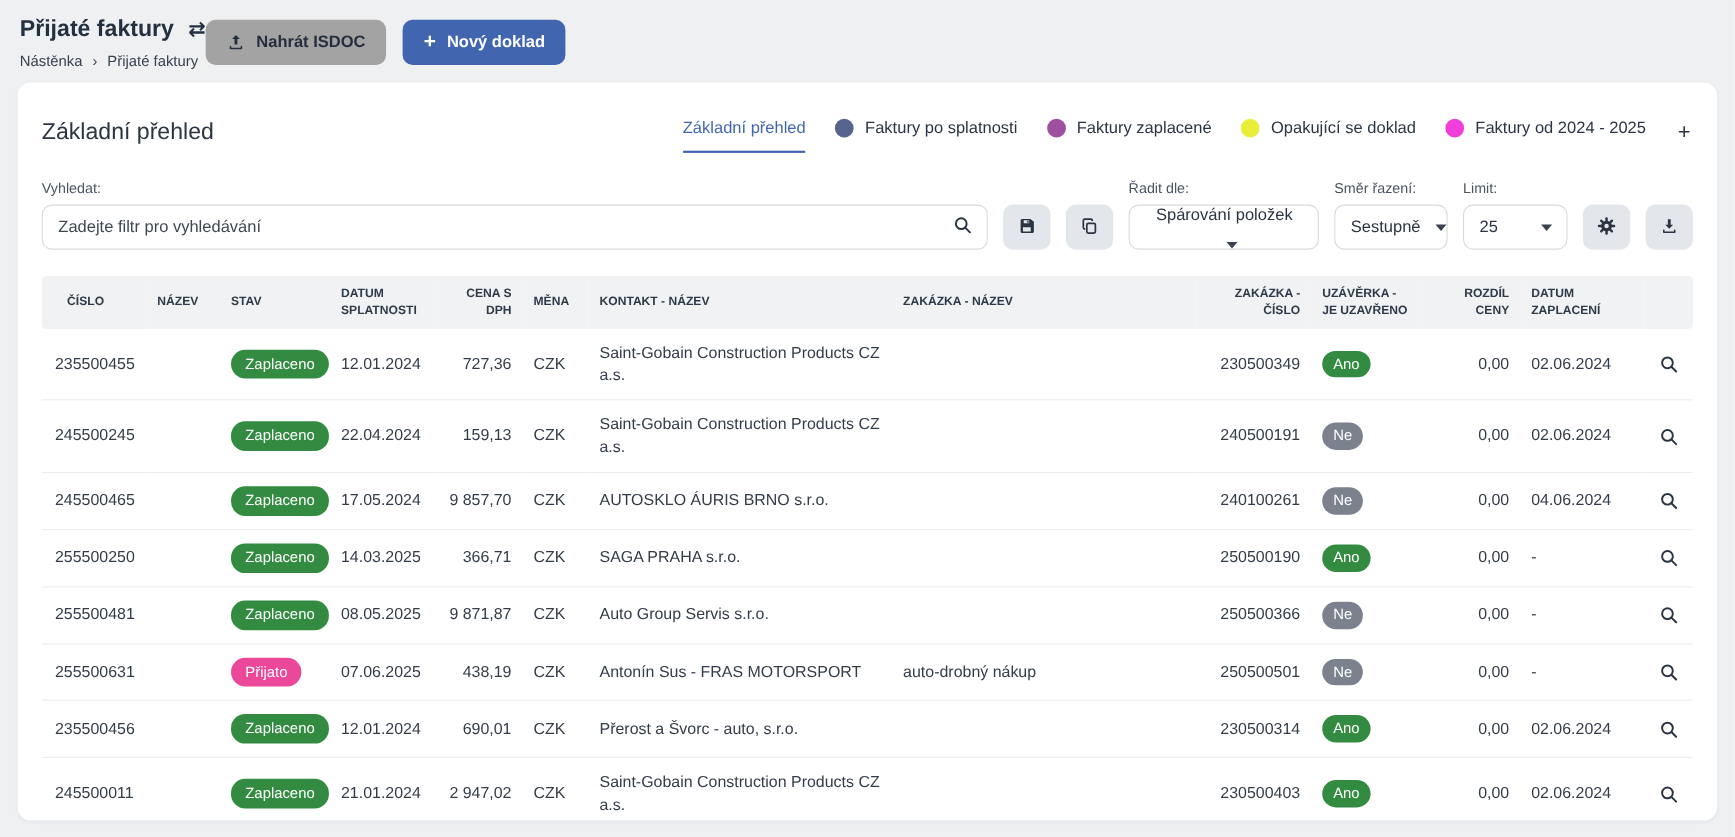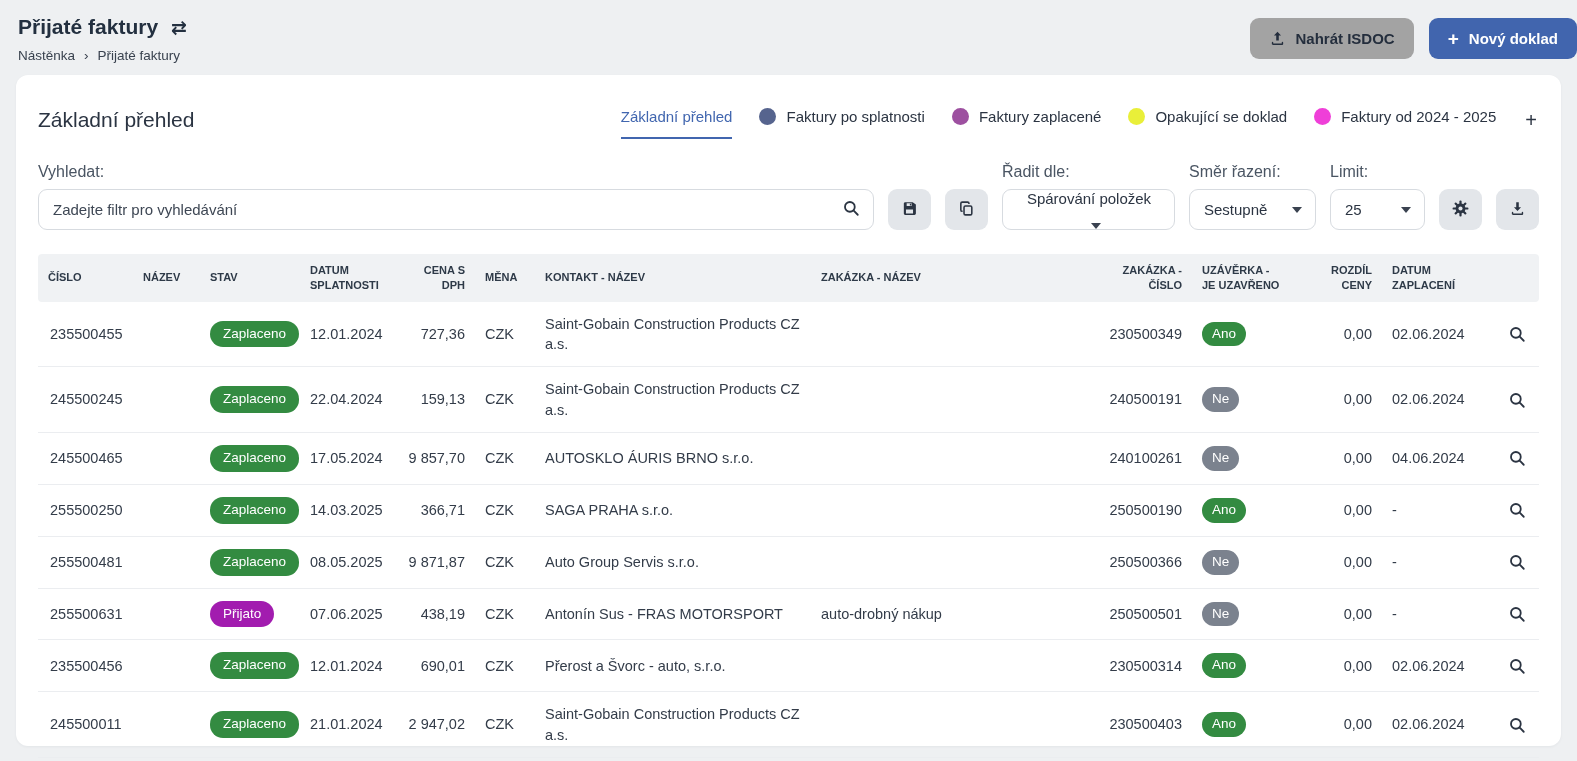--- a/index.html
+++ b/index.html
@@ -3,21 +3,21 @@
 <meta charset="utf-8">
 <style>
   * { margin:0; padding:0; box-sizing:border-box; }
   html,body { width:1577px; height:761px; overflow:hidden; }
   body {
     background:#eef0f2;
     font-family:"Liberation Sans","DejaVu Sans",sans-serif;
     color:#2b3442;
   }
   
-  .topbar { display:flex; justify-content:space-between; align-items:flex-start; padding:15px 0 12px 18px; }
+  .topbar { display:flex; justify-content:flex-start; align-items:flex-start; padding:15px 18px 12px 18px; }
   .title-row { display:flex; align-items:center; gap:13px; }
   .page-title { font-size:21px; font-weight:700; color:#233040; }
   .swap-icon { font-size:19px; font-weight:700; color:#233040; cursor:pointer; line-height:1; }
   .breadcrumb { margin-top:9px; font-size:13.5px; color:#39424f; display:flex; align-items:center; gap:9px; }
   .breadcrumb .crumb { cursor:pointer; }
   .topbar-actions { display:flex; gap:15px; margin-top:3px; }
   .btn { height:41px; border:none; border-radius:9px; font-size:15px; font-weight:700;
          display:flex; align-items:center; gap:10px; padding:0 19px; cursor:pointer;
          font-family:inherit; }
   .btn-secondary { background:#a3a3a3; color:#242e3d; }
@@ -31,40 +31,40 @@
   .card-heading { font-size:21px; font-weight:400; color:#2b3442; margin-top:8px; }
   .tabs { display:flex; align-items:flex-start; gap:27px; padding-top:8px; }
   .tab { font-size:15px; color:#2b3442; display:flex; align-items:center; gap:10px;
          padding-bottom:12px; border-bottom:2px solid transparent; cursor:pointer; white-space:nowrap; }
   .tab.active { color:#4166af; border-bottom-color:#4166af; }
   .tab .dot { width:17px; height:17px; border-radius:50%; flex:0 0 auto; }
   .tab-add { font-size:20px; color:#2b3442; cursor:pointer; padding:0 2px; line-height:1.2; }
   
   .filters { display:flex; align-items:flex-end; gap:14px; margin-bottom:24px; }
   .fgroup { display:flex; flex-direction:column; }
-  .flabel { font-size:16px; color:#4a5563; margin-bottom:8px; }
+  .flabel { font-size:13px; color:#4a5563; margin-bottom:8px; }
   .search-group { flex:1; }
   .search-wrap { position:relative; }
   .search-input { width:100%; height:41px; border:1px solid #d7dbe0; border-radius:9px;
                   padding:0 44px 0 14px; font-size:15px; color:#2b3442; font-family:inherit; outline:none; }
   .search-input::placeholder { color:#3e4754; opacity:1; }
   .search-wrap .search-icon { position:absolute; right:14px; top:50%; transform:translateY(-50%); }
   .icon-btn { width:43px; height:41px; background:#e3e6ea; border:none; border-radius:9px;
               display:flex; align-items:center; justify-content:center; cursor:pointer; flex:0 0 auto; }
   .select { height:41px; background:#fff; border:1px solid #d7dbe0; border-radius:9px;
             display:flex; align-items:center; justify-content:space-between;
             padding:0 13px 0 14px; font-size:15px; color:#2b3442; cursor:pointer; }
   .select .caret { width:0; height:0; border-left:5px solid transparent; border-right:5px solid transparent;
                    border-top:6px solid #3a4250; margin-left:14px; }
-  .w-sort { width:173px;flex-direction:column; } .w-dir { width:127px; } .w-limit { width:95px; }
+  .w-sort { width:173px;flex-direction:column; } .w-dir { width:103px; } .w-limit { width:95px; }
   
   table { width:100%; border-collapse:collapse; table-layout:fixed; }
   thead th { background:#f0f2f4; font-size:11px; font-weight:700; color:#2e3a48;
              text-align:left; padding:9px 10px; line-height:1.35; vertical-align:middle; }
-  thead th:first-child { border-radius:4px 0 0 4px; padding-left:10px;margin-left:32px; }
+  thead th:first-child { border-radius:4px 0 0 4px; padding-left:23px;margin-left:32px; }
   thead th:last-child { border-radius:0 4px 4px 0; }
   tbody td { font-size:14.5px; color:#333c49; padding:12px 10px; border-bottom:1px solid #ebedf0;
              vertical-align:middle; line-height:1.4; overflow:hidden; }
   tbody td:first-child { padding-left:12px; }
   th.num, td.num { text-align:right; }
   .badge { display:inline-block; color:#fff; font-size:13.5px; border-radius:13px;
            padding:4px 13px; white-space:nowrap; }
   .badge.small { padding:3px 10px; }
   .row-search { background:none; border:none; cursor:pointer; display:flex; align-items:center; justify-content:center; width:100%; }
 </style>
@@ -351,21 +351,21 @@
               <svg width="18" height="18" viewBox="0 0 24 24" fill="none" stroke="#2b3442" stroke-width="2.4">
                 <circle cx="10.5" cy="10.5" r="6.5"></circle>
                 <line x1="15.6" y1="15.6" x2="21" y2="21" stroke-linecap="round"></line>
               </svg>
             </button>
           </td>
         </tr>
         <tr>
           <td>255500631</td>
           <td></td>
-          <td><span class="badge" style="background: #a21caf;">Přijato</span></td>
+          <td><span class="badge" style="background: #ec4899;">Přijato</span></td>
           <td>07.06.2025</td>
           <td class="num">438,19</td>
           <td>CZK</td>
           <td>Antonín Sus - FRAS MOTORSPORT</td>
           <td>auto-drobný nákup</td>
           <td class="num">250500501</td>
           <td><span class="badge small" style="background: rgb(123, 130, 142);">Ne</span></td>
           <td class="num">0,00</td>
           <td>-</td>
           <td>

